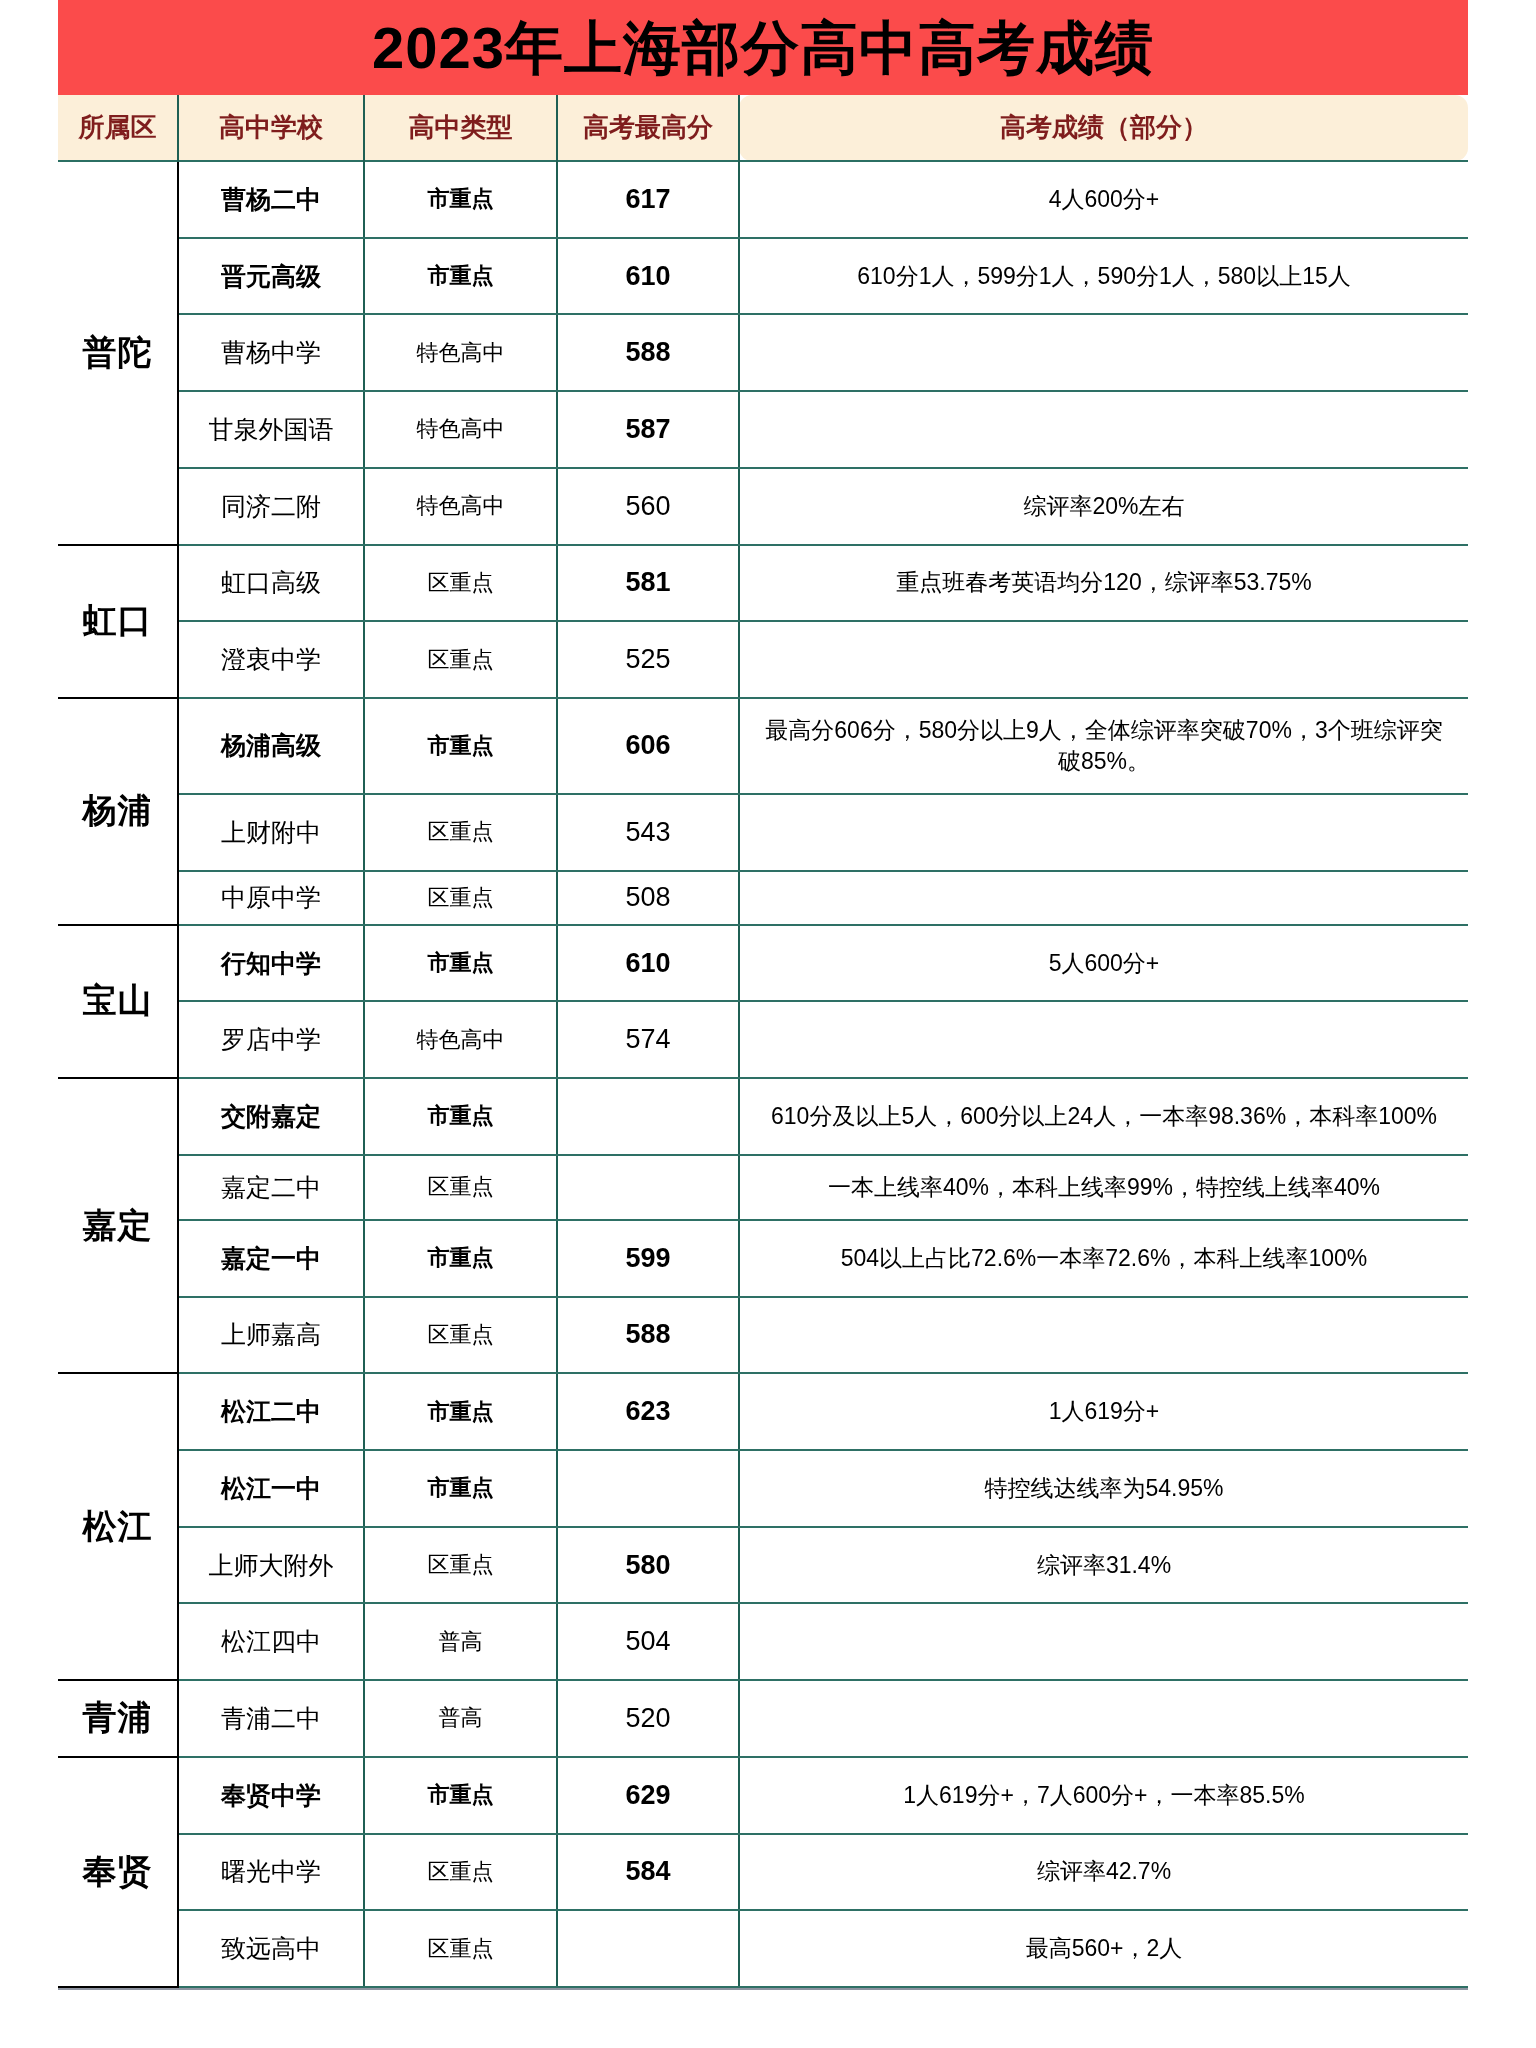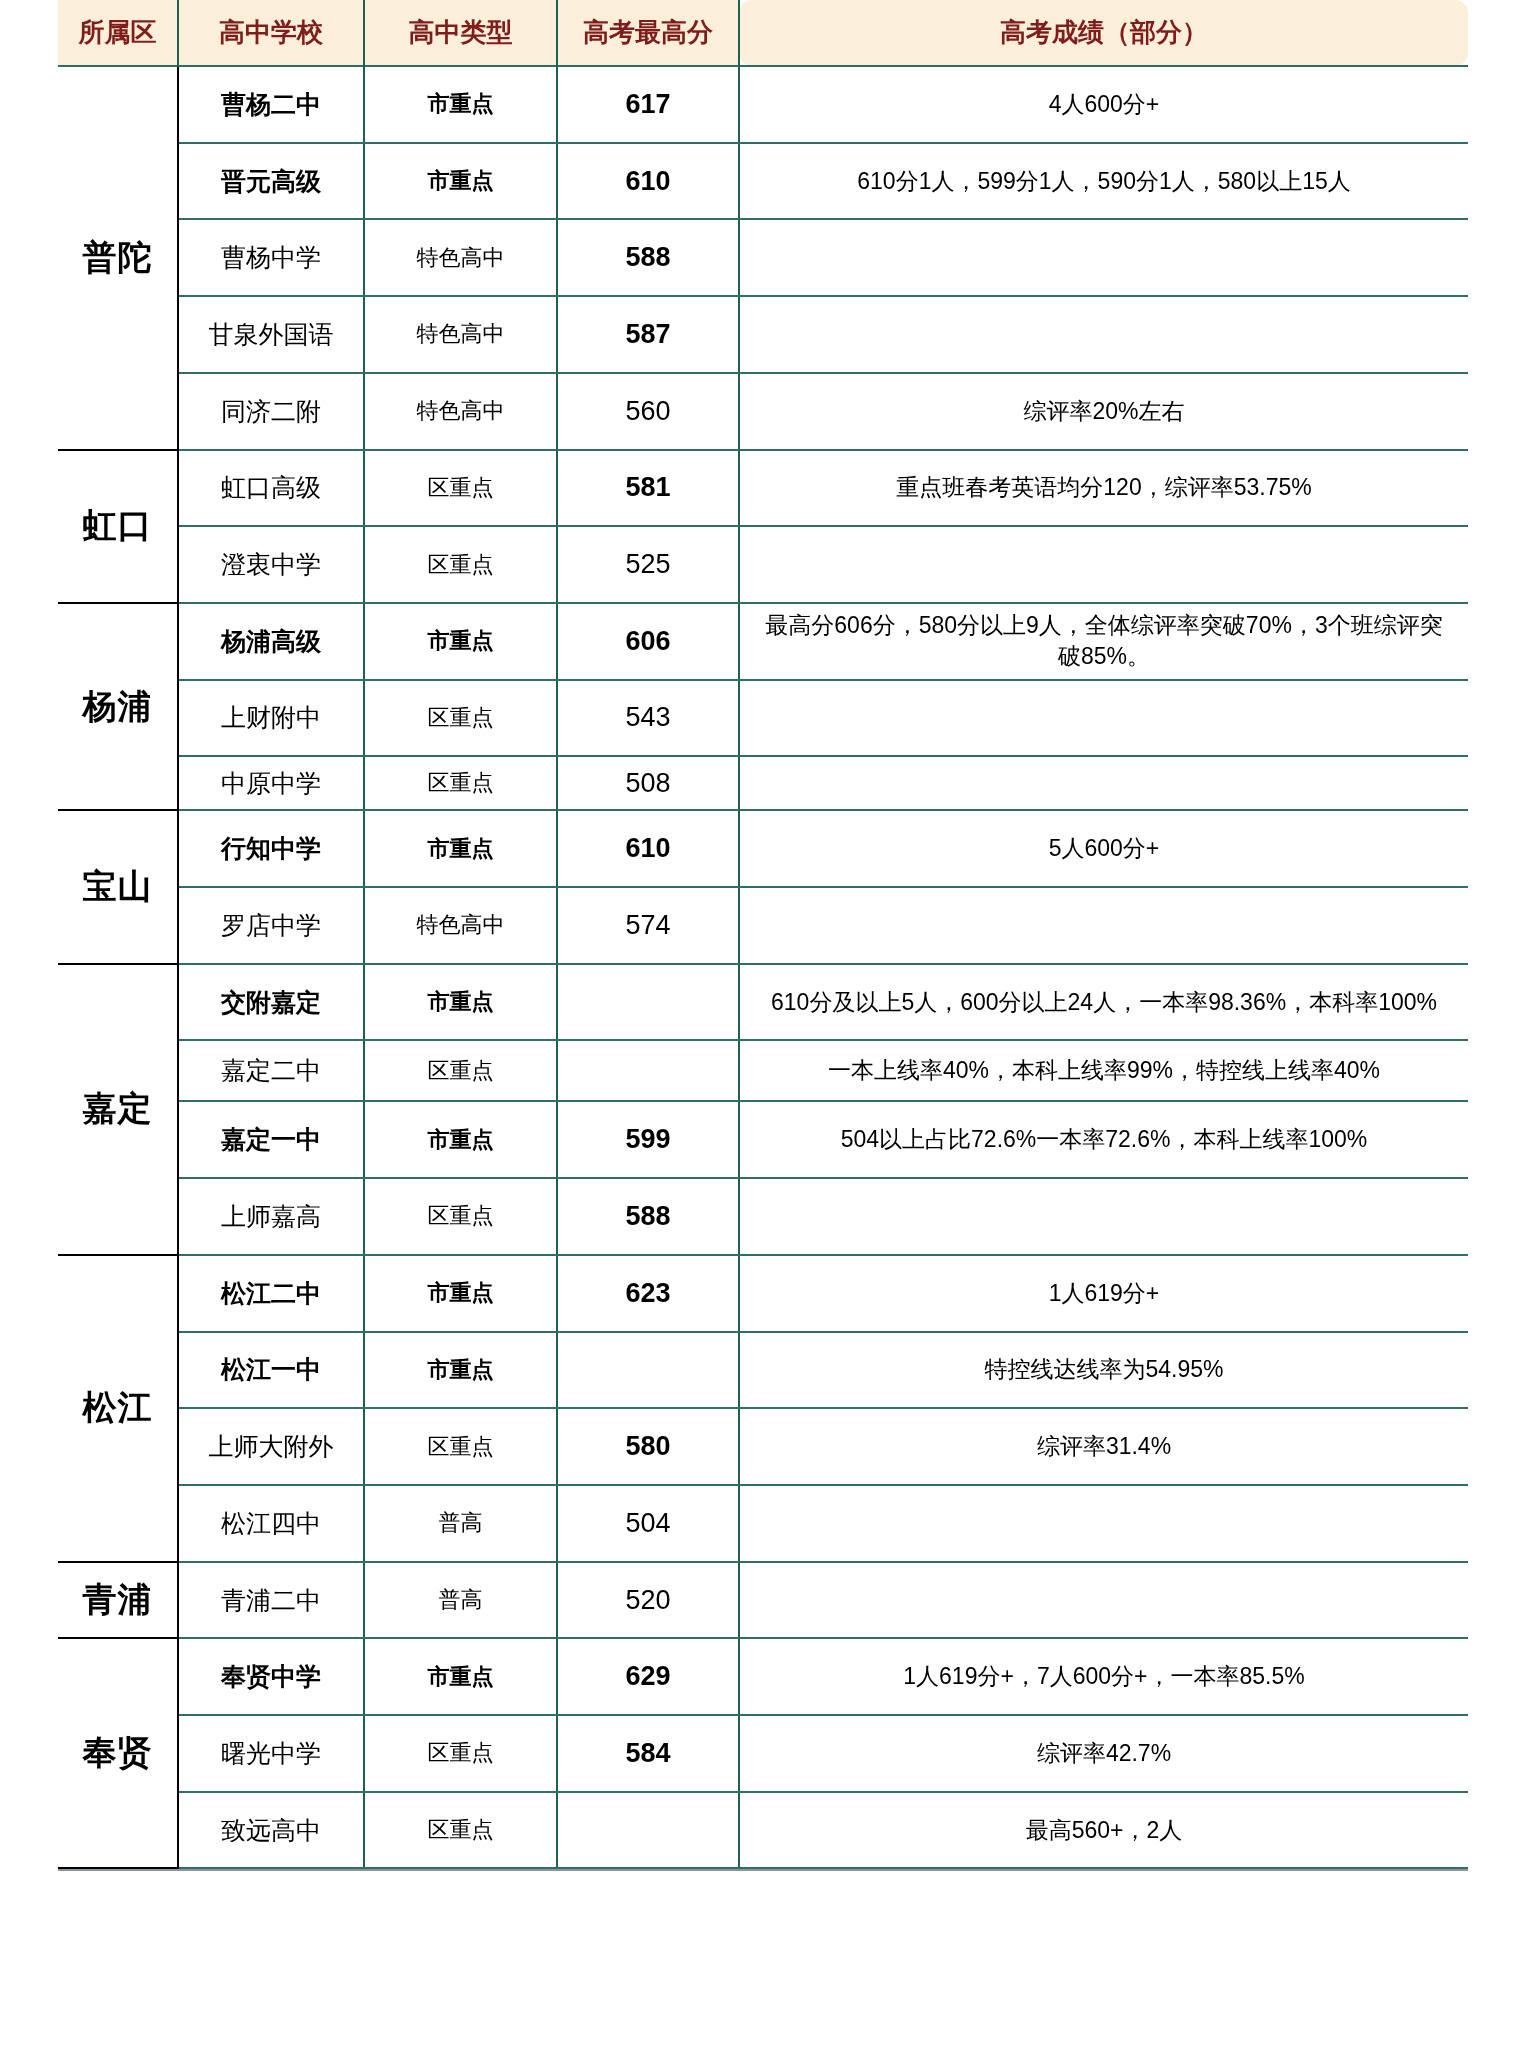--- a/index.html
+++ b/index.html
@@ -92,21 +92,21 @@
   td.type {
     font-size: 22px;
   }
   td.score {
     font-size: 27px;
     border-right: 2px solid #1f5f54;
   }
   td.notes {
     font-size: 23px;
     line-height: 1.35;
-    padding: 6px 14px;
+    padding: 16px 14px;
   }
   .bold { font-weight: bold; }
 
   tbody tr.inner td.school,
   tbody tr.inner td.type,
   tbody tr.inner td.score,
   tbody tr.inner td.notes {
     border-bottom: 2px solid #2e7065;
   }
   tbody tr.group-last td.school,
@@ -123,20 +123,23 @@
     height: 42px;
     border-top: 2px solid #8d93a0;
     box-sizing: border-box;
   }
 </style>
 </head>
 <body>
 
 <div id="sheet">
 
+  <div class="title-bar">
+    <div class="title-text">2023年上海部分高中高考成绩</div>
+  </div>
 
   <table class="grid">
     <colgroup>
       <col class="c-district">
       <col class="c-school">
       <col class="c-type">
       <col class="c-score">
       <col class="c-notes">
     </colgroup>
     <thead>

